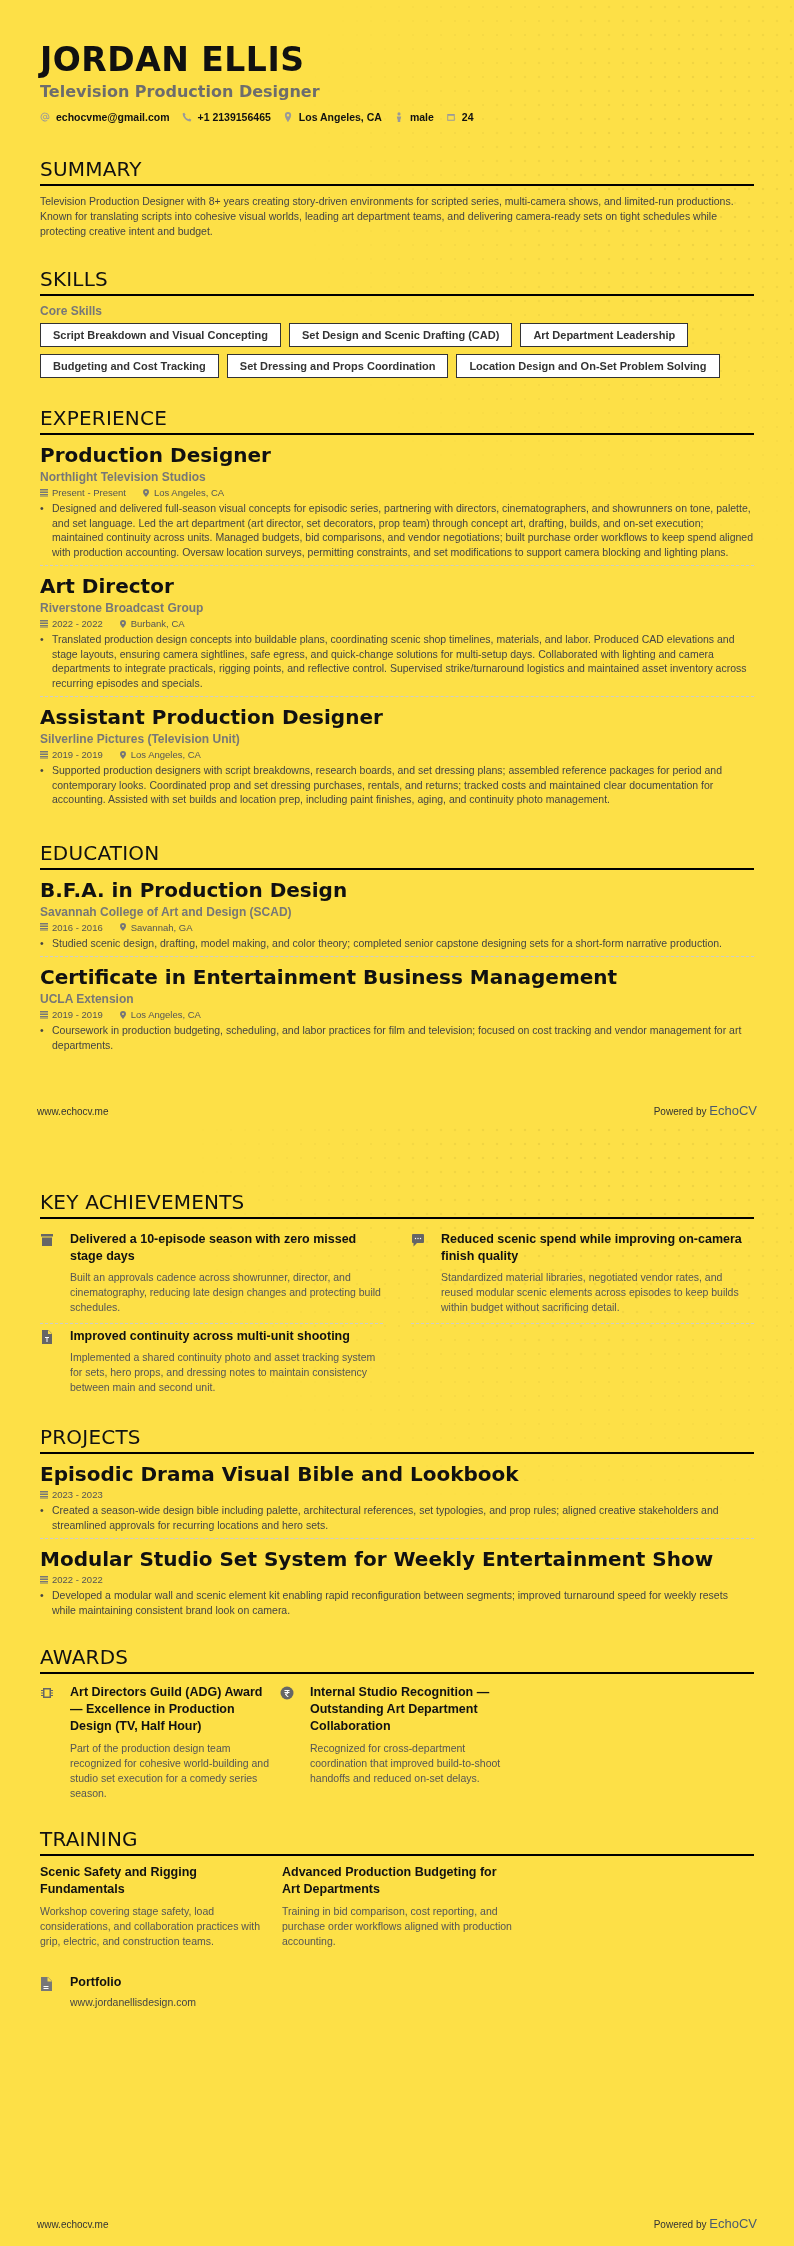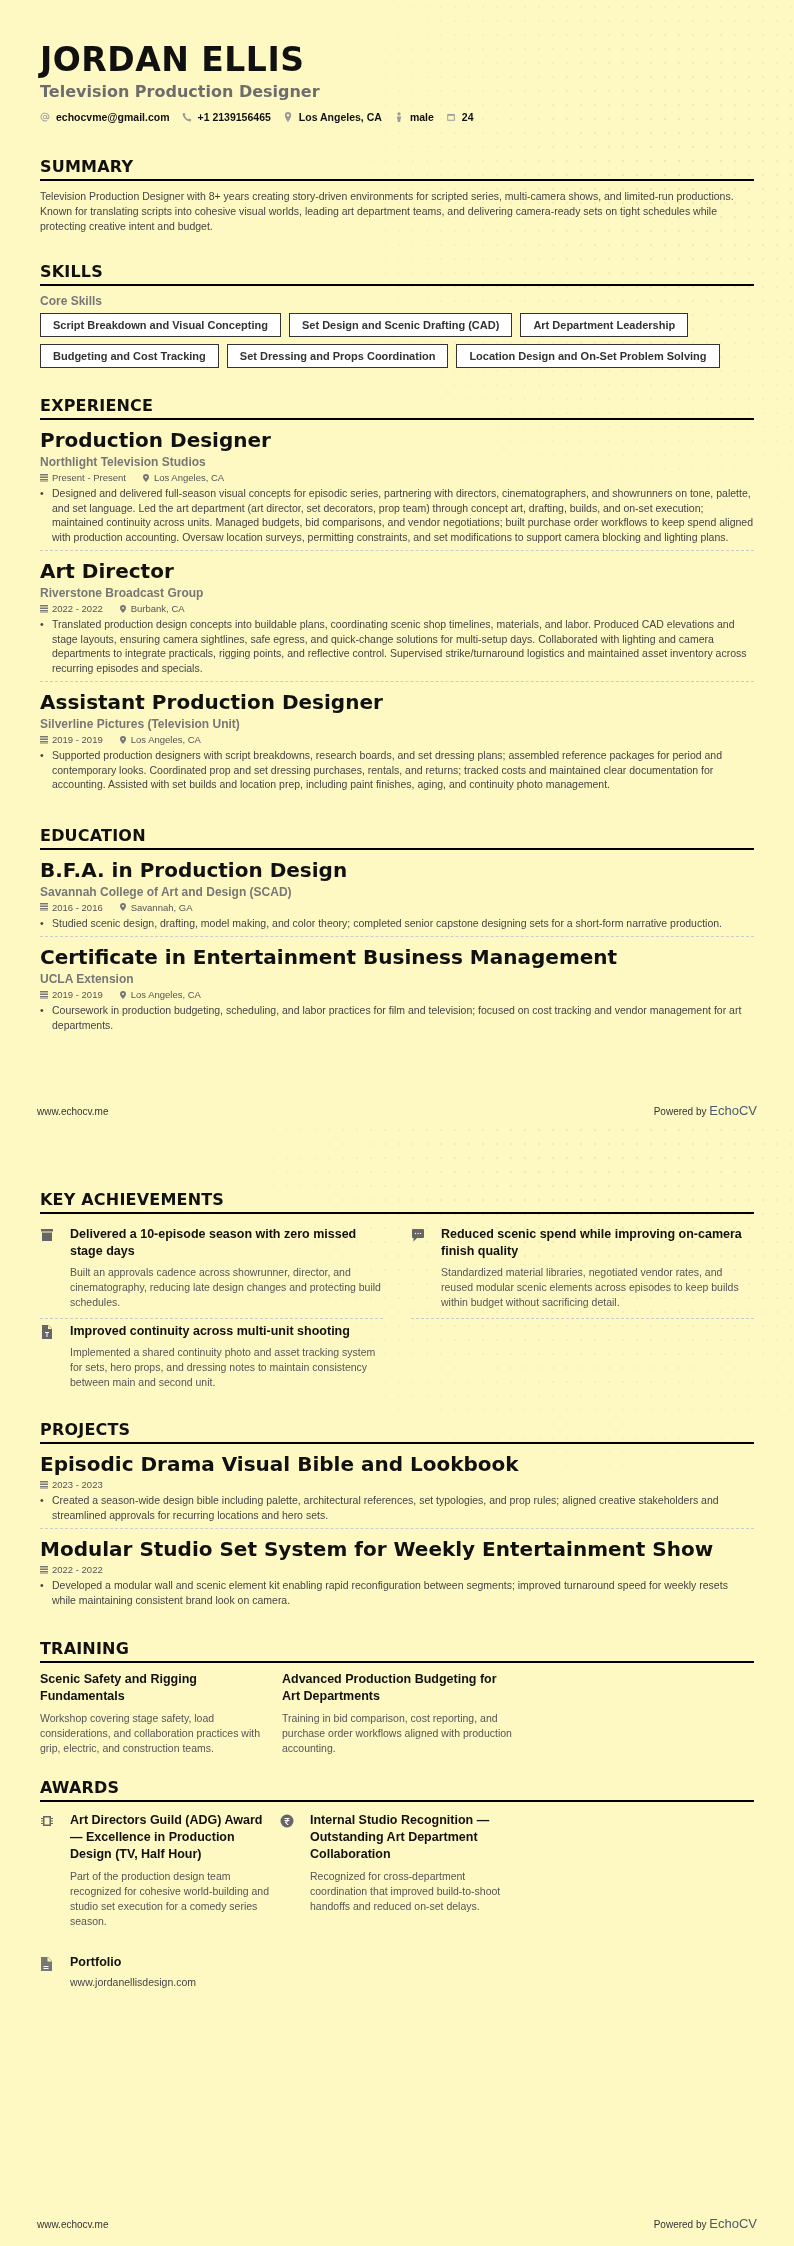--- a/index.html
+++ b/index.html
@@ -6,21 +6,21 @@
   html, body { background: #ffffff; }
   body {
     width: 794px;
     font-family: "Liberation Sans", "DejaVu Sans", sans-serif;
     color: #222;
   }
   .page {
     position: relative;
     width: 794px;
     overflow: hidden;
-    background: #fef9c3;
+    background: #fde047;
   }
   .page1 { height: 1123px; }
   .page2 { height: 1123px; }
   .dots {
     position: absolute;
     inset: 0;
     background-image: radial-gradient(circle, rgba(0,0,0,0.07) 1.2px, transparent 1.6px);
     background-size: 14px 14px;
     -webkit-mask-image: radial-gradient(ellipse 60% 45% at 85% 15%, rgba(0,0,0,1), rgba(0,0,0,0) 80%);
     mask-image: radial-gradient(ellipse 60% 45% at 85% 15%, rgba(0,0,0,1), rgba(0,0,0,0) 80%);
@@ -59,22 +59,22 @@
     color: #111;
   }
   .contact { display: flex; align-items: center; gap: 6px; }
   .cicon { width: 10px; height: 10px; color: #999; display: inline-flex; align-items: center; justify-content: center; }
   .cicon svg { width: 10px; height: 10px; fill: #999; }
 
   
   .section { margin-top: 28px; }
   .section-title {
     font-family: "DejaVu Sans", sans-serif;
-    font-weight: bold;
-    font-size: 16px;
+    font-weight: normal;
+    font-size: 20px;
     color: #111;
     padding-bottom: 3px;
     border-bottom: 2.5px solid #000;
     letter-spacing: 0.2px;
   }
   .summary-text {
     font-size: 10.5px;
     line-height: 15px;
     color: #444;
     margin-top: 8px;
@@ -412,59 +412,59 @@
               <svg viewBox="0 0 8 8">
                 <path d="M0 0h8v1.5H0zm0 2.5h8V4H0zm0 2.5h8v1.5H0zm0 2.5h8V8H0z"></path>
               </svg>
               <span>2022 - 2022</span>
             </span>
         </div>
         <div class="bullet">Developed a modular wall and scenic element kit enabling rapid reconfiguration between segments; improved turnaround speed for weekly resets while maintaining consistent brand look on camera.</div>
       </div>
     </div>
 
+    <div class="section" style="margin-top:22px">
+      <div class="section-title">AWARDS</div>
+      <div class="grid3">
+        <div class="aw-item">
+          <div class="aw-icon"><svg viewBox="0 0 14 14">
+                <path d="M3 2h8v10H3zm1.5 1.5v7h5v-7zM1 4h2v1H1zm0 2.5h2v1H1zM1 9h2v1H1zm10-5h2v1h-2zm0 2.5h2v1h-2zm0 2.5h2v1h-2z"></path>
+              </svg></div>
+          <div>
+            <div class="aw-title">Art Directors Guild (ADG) Award — Excellence in Production Design (TV, Half Hour)</div>
+            <div class="aw-desc">Part of the production design team recognized for cohesive world-building and studio set execution for a comedy series season.</div>
+          </div>
+        </div>
+        <div class="aw-item">
+          <div class="aw-icon"><svg viewBox="0 0 14 14">
+                <circle cx="7" cy="7" r="6.5"></circle>
+                <path d="M4.5 4h5v1H7.8c.3.3.5.7.5 1H9.5v1H8.2a2 2 0 0 1-1.8 1.5L8.8 11H7.4L5 8.5V7.5h1.2c.6 0 1-.3 1.1-.5H4.5V6h2.8c-.1-.5-.5-1-1.1-1H4.5z" fill="#fff"></path>
+              </svg></div>
+          <div>
+            <div class="aw-title">Internal Studio Recognition — Outstanding Art Department Collaboration</div>
+            <div class="aw-desc">Recognized for cross-department coordination that improved build-to-shoot handoffs and reduced on-set delays.</div>
+          </div>
+        </div>
+      </div>
+    </div>
+
     <div class="section" style="margin-top:26px">
       <div class="section-title">TRAINING</div>
       <div class="tr-grid">
         <div>
           <div class="tr-title">Scenic Safety and Rigging Fundamentals</div>
           <div class="tr-desc">Workshop covering stage safety, load considerations, and collaboration practices with grip, electric, and construction teams.</div>
         </div>
         <div>
           <div class="tr-title">Advanced Production Budgeting for Art Departments</div>
           <div class="tr-desc">Training in bid comparison, cost reporting, and purchase order workflows aligned with production accounting.</div>
         </div>
       </div>
     </div>
 
-    <div class="section" style="margin-top:22px">
-      <div class="section-title">AWARDS</div>
-      <div class="grid3">
-        <div class="aw-item">
-          <div class="aw-icon"><svg viewBox="0 0 14 14">
-                <path d="M3 2h8v10H3zm1.5 1.5v7h5v-7zM1 4h2v1H1zm0 2.5h2v1H1zM1 9h2v1H1zm10-5h2v1h-2zm0 2.5h2v1h-2zm0 2.5h2v1h-2z"></path>
-              </svg></div>
-          <div>
-            <div class="aw-title">Art Directors Guild (ADG) Award — Excellence in Production Design (TV, Half Hour)</div>
-            <div class="aw-desc">Part of the production design team recognized for cohesive world-building and studio set execution for a comedy series season.</div>
-          </div>
-        </div>
-        <div class="aw-item">
-          <div class="aw-icon"><svg viewBox="0 0 14 14">
-                <circle cx="7" cy="7" r="6.5"></circle>
-                <path d="M4.5 4h5v1H7.8c.3.3.5.7.5 1H9.5v1H8.2a2 2 0 0 1-1.8 1.5L8.8 11H7.4L5 8.5V7.5h1.2c.6 0 1-.3 1.1-.5H4.5V6h2.8c-.1-.5-.5-1-1.1-1H4.5z" fill="#fff"></path>
-              </svg></div>
-          <div>
-            <div class="aw-title">Internal Studio Recognition — Outstanding Art Department Collaboration</div>
-            <div class="aw-desc">Recognized for cross-department coordination that improved build-to-shoot handoffs and reduced on-set delays.</div>
-          </div>
-        </div>
-      </div>
-    </div>
-
     <div class="section" style="margin-top:26px">
       <div class="on-grid">
         <div class="on-item">
           <div class="on-icon"><svg viewBox="0 0 13 14">
                 <path d="M1 0h7l4 4v10H1zm6.5 0v4.5H12"></path>
                 <path d="M3.5 9h5v1h-5zm0 2h5v1h-5z" fill="#fff"></path>
               </svg></div>
           <div>
             <div class="on-title">Portfolio</div>
             <div class="on-url">www.jordanellisdesign.com</div>

